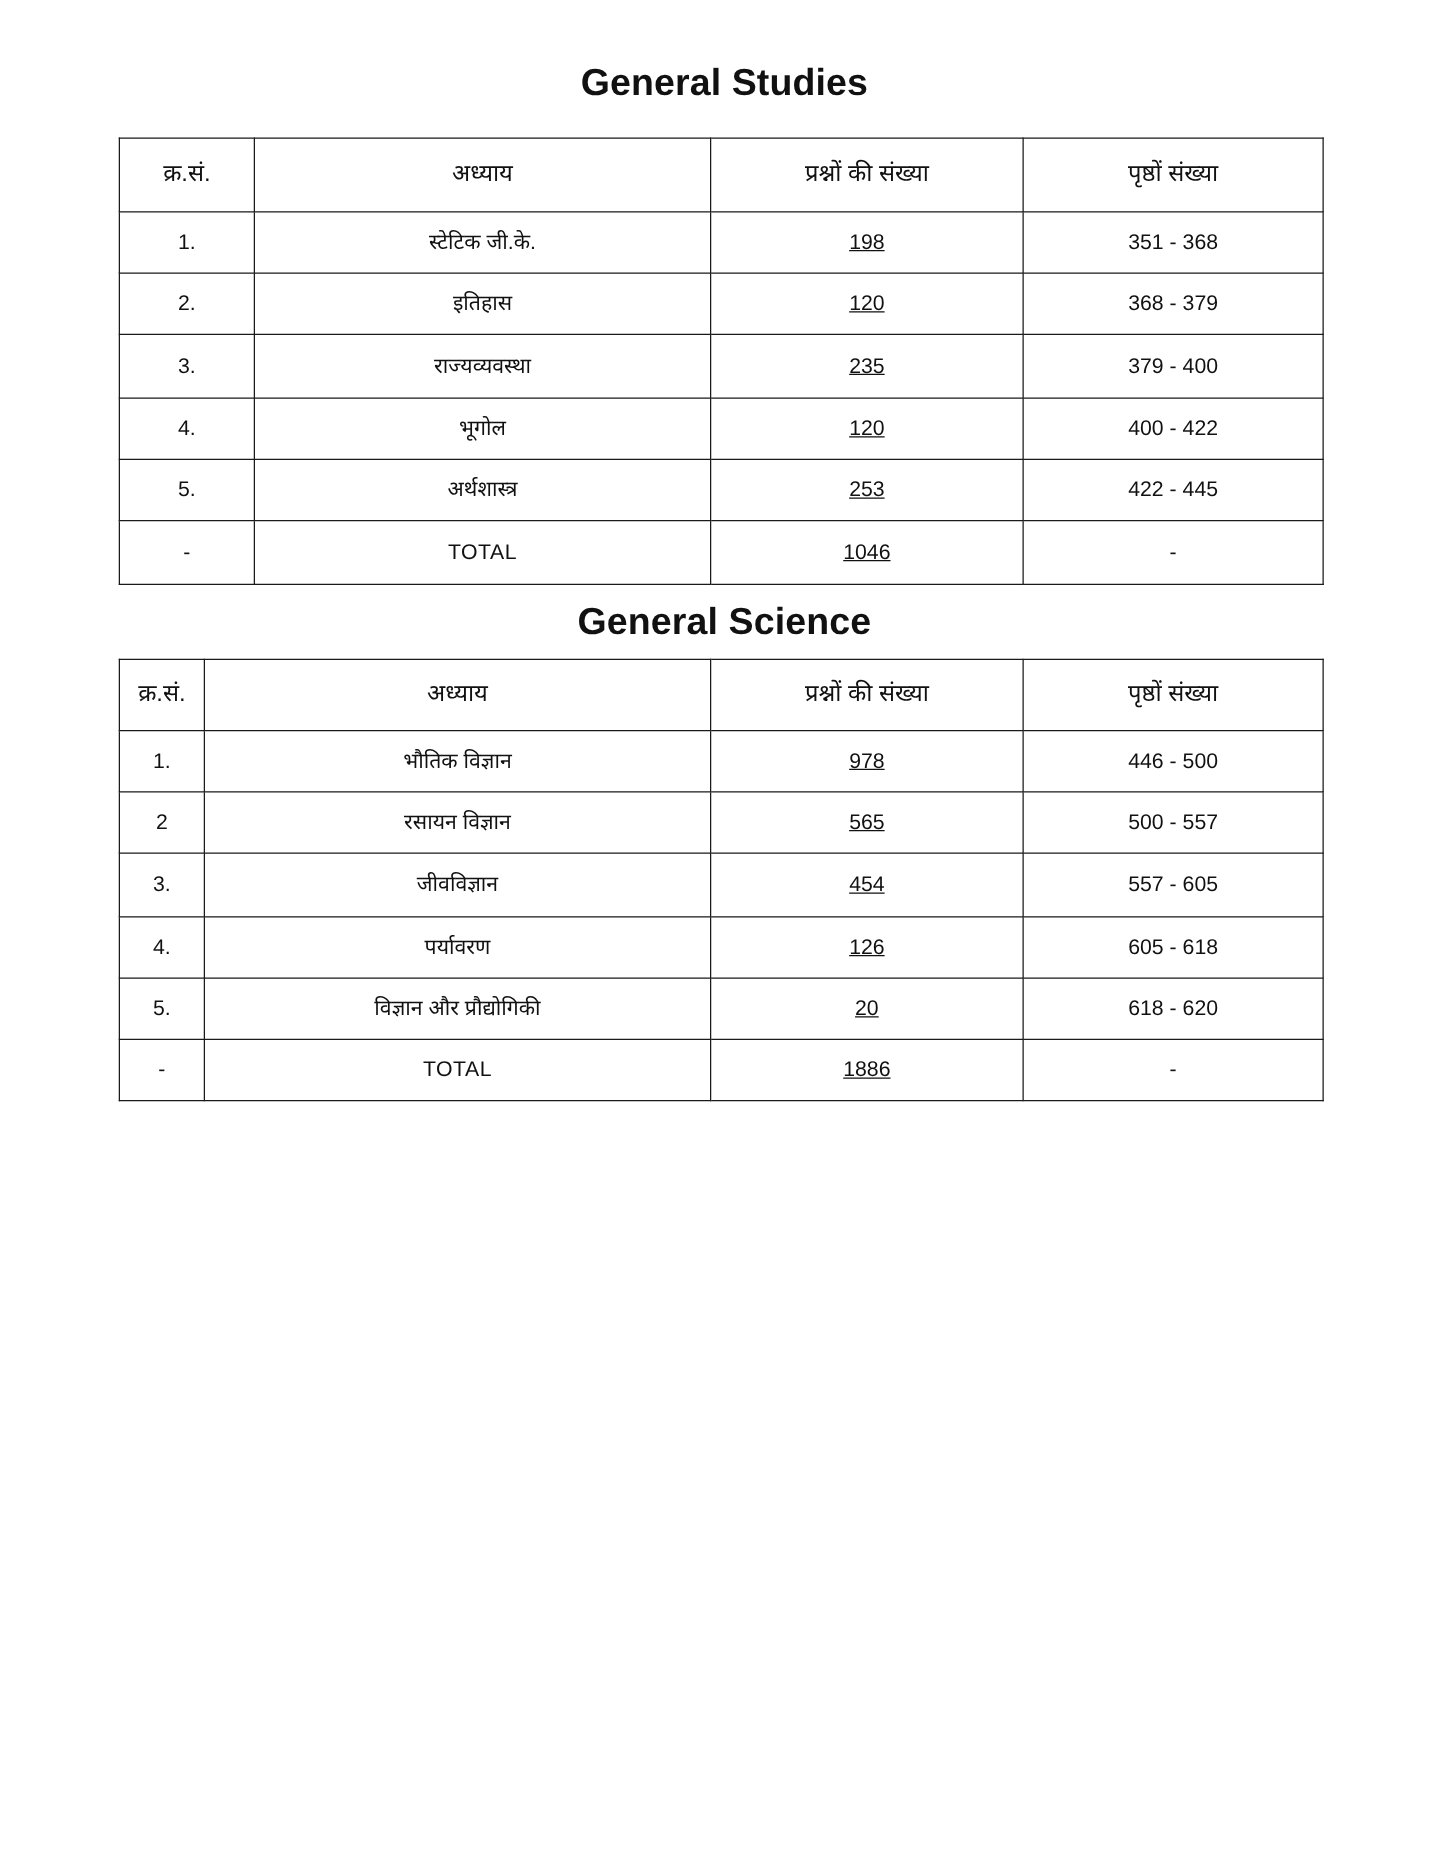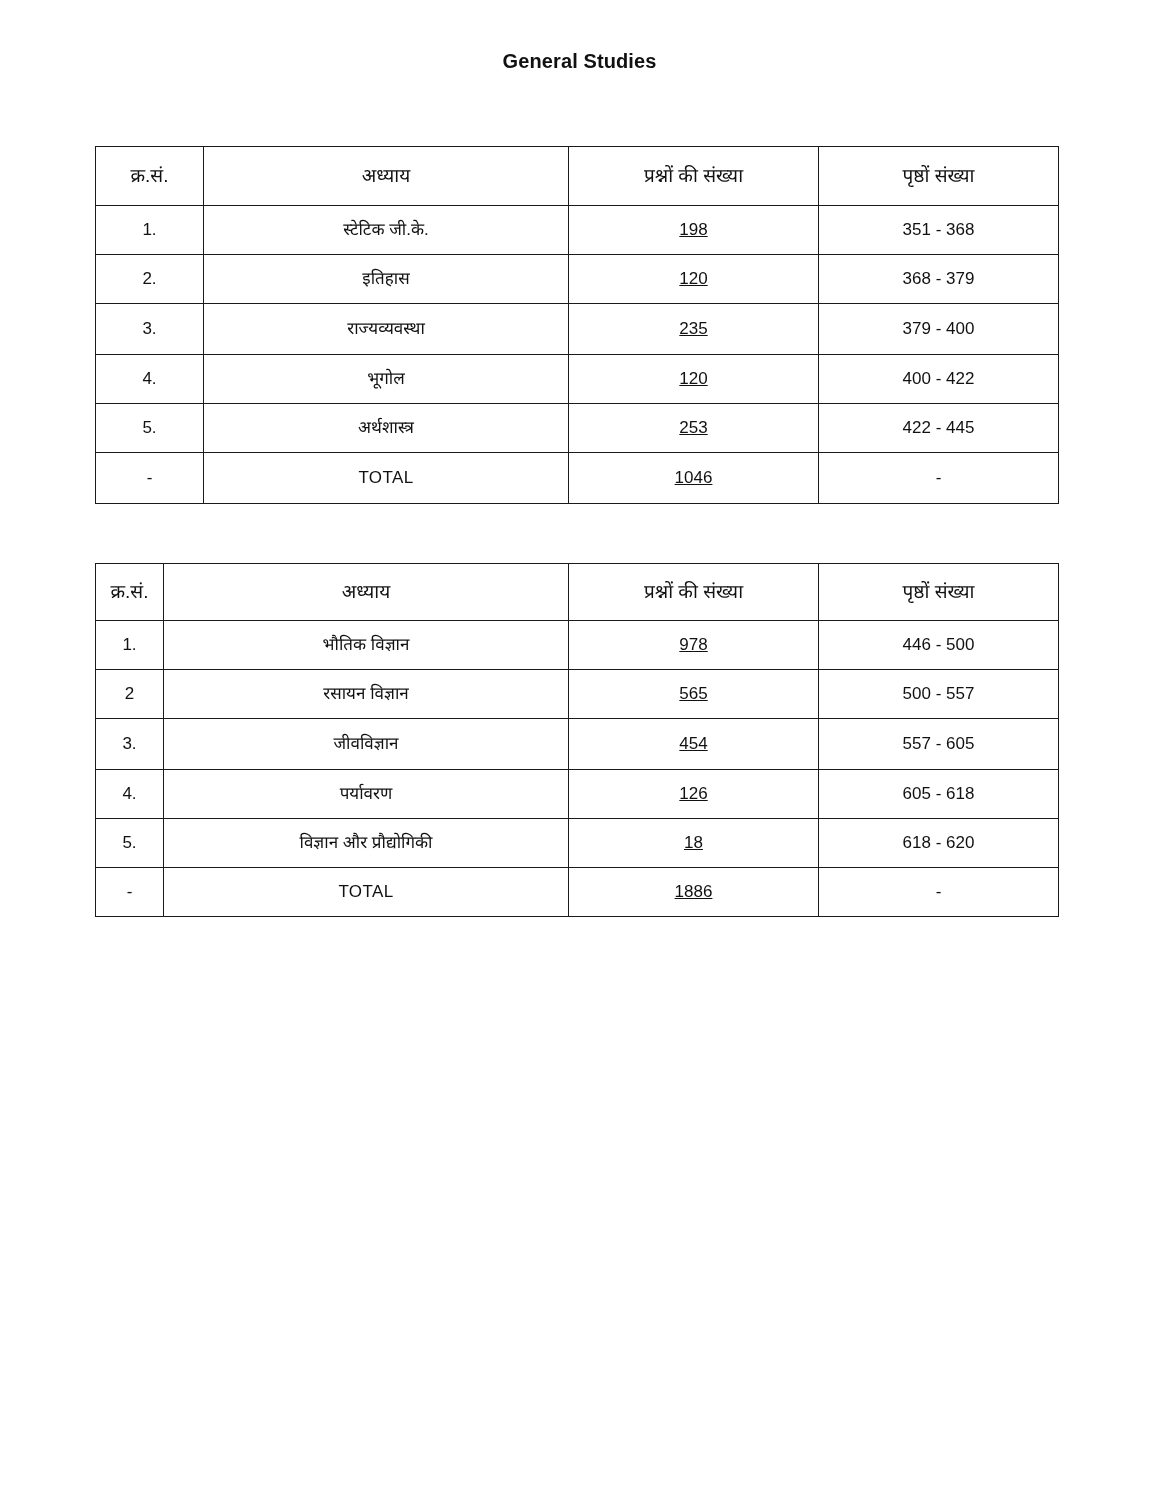--- a/index.html
+++ b/index.html
@@ -22,35 +22,34 @@
     inset: 0;
     background: #ffffff;
   }
 
   .section-title {
     position: absolute;
     left: 0;
     width: 1159px;
     text-align: center;
     font-weight: bold;
-    font-size: 20px;
+    font-size: 30px;
     letter-spacing: 0.1px;
     color: #111111;
     font-family: "Liberation Sans", "DejaVu Sans", sans-serif;
   }
 
   #title-gs { top: 50px; }
   #title-gsc { top: 481px; }
 
   table.data-table {
     position: absolute;
     border-collapse: collapse;
     table-layout: fixed;
     background: #ffffff;
-    margin-top: 36px;
   }
 
   table.data-table td,
   table.data-table th {
     border: 1.6px solid #1a1a1a;
     text-align: center;
     vertical-align: middle;
     padding: 0 4px;
     font-weight: normal;
     color: #111111;
@@ -153,20 +152,21 @@
       </tr>
       <tr class="r-total">
         <td class="cell-dash">-</td>
         <td class="cell-total-label">TOTAL</td>
         <td class="cell-count">1046</td>
         <td class="cell-dash">-</td>
       </tr>
     </tbody>
   </table>
 
+  <div class="section-title" id="title-gsc">General Science</div>
 
   <table class="data-table" id="table-general-science">
     <colgroup>
       <col class="c-sr">
         <col class="c-chap">
         <col class="c-ques">
         <col class="c-pages">
     </colgroup>
     <thead>
       <tr>
@@ -197,21 +197,21 @@
       </tr>
       <tr class="r-4">
         <td class="cell-sr">4.</td>
         <td class="cell-chapter">पर्यावरण</td>
         <td class="cell-count">126</td>
         <td class="cell-pages">605 - 618</td>
       </tr>
       <tr class="r-5">
         <td class="cell-sr">5.</td>
         <td class="cell-chapter">विज्ञान और प्रौद्योगिकी</td>
-        <td class="cell-count">18</td>
+        <td class="cell-count">20</td>
         <td class="cell-pages">618 - 620</td>
       </tr>
       <tr class="r-total">
         <td class="cell-dash">-</td>
         <td class="cell-total-label">TOTAL</td>
         <td class="cell-count">1886</td>
         <td class="cell-dash">-</td>
       </tr>
     </tbody>
   </table>

